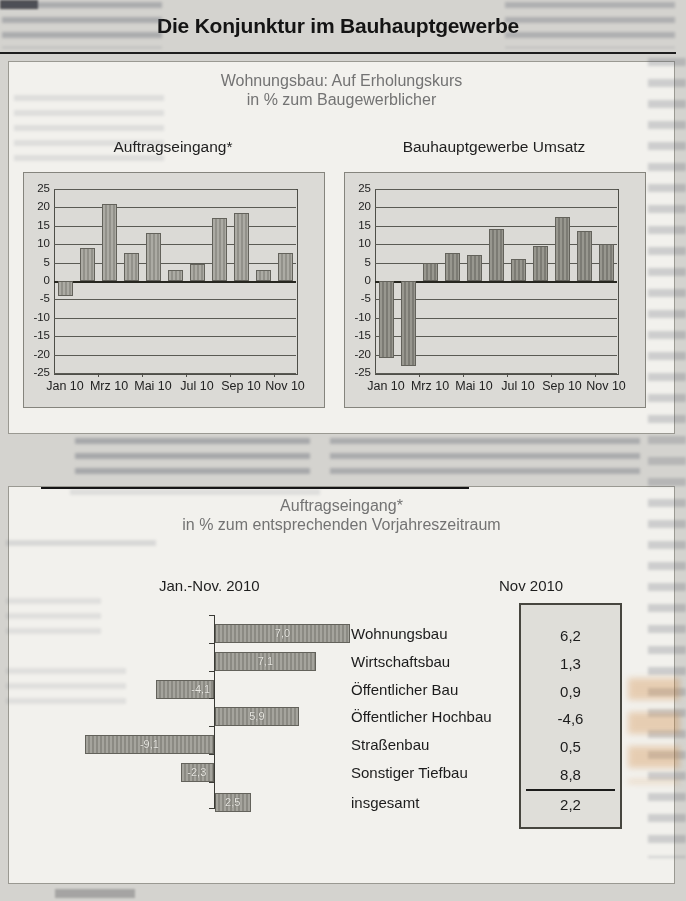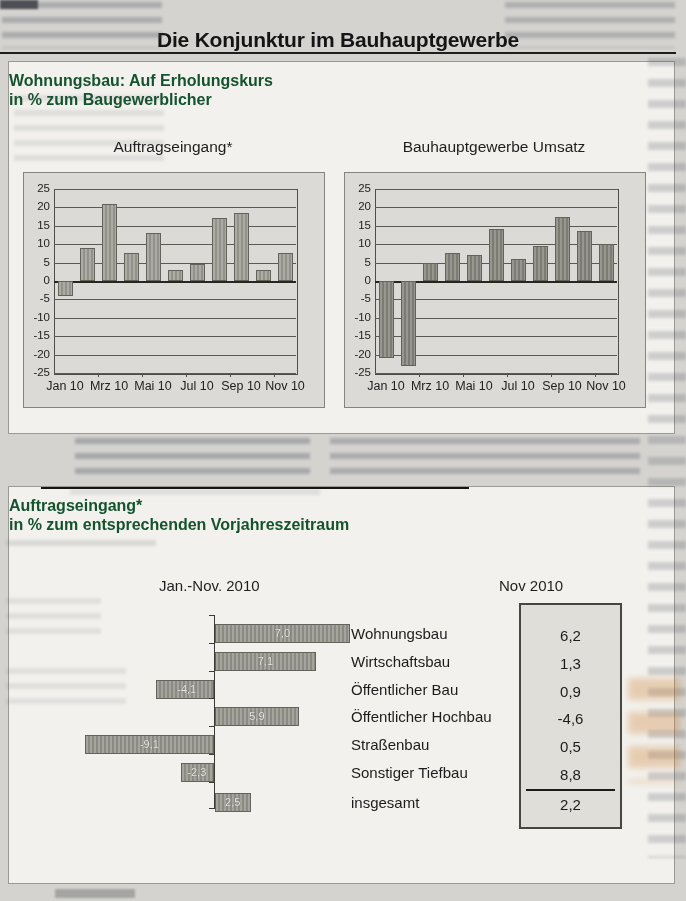--- a/index.html
+++ b/index.html
@@ -7,29 +7,29 @@
   .page{position:relative;width:686px;height:901px;background:#d4d3cf;overflow:hidden;}
 
   
   .ghost{position:absolute;filter:blur(1.8px);pointer-events:none;z-index:6;
          background-image:repeating-linear-gradient(180deg, rgba(75,80,95,.6) 0 6px, rgba(75,80,95,0) 6px 15px);}
   .ghost.col{background-image:repeating-linear-gradient(180deg, rgba(75,80,95,.55) 0 8px, rgba(75,80,95,0) 8px 21px);}
   .ghost.smudge{background-image:none;background:rgba(35,35,42,.75);filter:blur(1px);}
   .ghost.orange{background-image:repeating-linear-gradient(180deg, rgba(205,125,45,.55) 0 22px, rgba(205,125,45,0) 22px 34px);filter:blur(3px);}
 
   
-  .main-title{position:absolute;top:28px;left:0;width:676px;text-align:center;
+  .main-title{position:absolute;top:14px;left:0;width:676px;text-align:center;
               font-size:21px;font-weight:bold;color:#141414;letter-spacing:-0.2px;z-index:4;}
   .title-rule{position:absolute;top:52px;left:0;width:676px;height:2px;background:#1e1e1e;z-index:4;}
 
   
   .figure{position:absolute;left:8px;width:665px;background:#f2f1ed;border:1px solid #9a9992;z-index:2;}
   .fig1{top:61px;height:371px;}
   .fig2{top:486px;height:396px;}
-  .fig-title{position:absolute;left:0;width:100%;text-align:left;font-size:16px;font-weight:bold;color:#14532d;}
+  .fig-title{position:absolute;left:0;width:100%;text-align:center;font-size:16px;font-weight:normal;color:#737373;}
   .fig-title.l1{top:10px;}
   .fig-title.l2{top:29px;}
   .chart-title{position:absolute;top:76px;width:300px;text-align:center;font-size:15.5px;color:#1e1e1e;}
   .chart-title.left{left:14px;}
   .chart-title.right{left:335px;}
 
   
   .vpanel{position:absolute;top:110px;width:300px;height:234px;background:#dbdad6;border:1px solid #85847d;}
   .vpanel.p0{left:14px;}
   .vpanel.p1{left:335px;}
@@ -200,21 +200,21 @@
         <div class="htick" style="left: 200px; top: 267px;"></div>
         <div class="htick" style="left: 200px; top: 294.8px;"></div>
         <div class="htick" style="left: 200px; top: 321px;"></div>
         <div class="hbar" style="top: 137px; width: 134.9px; left: 206px;"></div>
         <div class="hbar-label" style="top: 137px; width: 134.9px; left: 206px;">7,0</div>
         <div class="cat-label" style="top: 138px;">Wohnungsbau</div>
         <div class="hbar" style="top: 165px; width: 100.82px; left: 206px;"></div>
         <div class="hbar-label" style="top: 165px; width: 100.82px; left: 206px;">7,1</div>
         <div class="cat-label" style="top: 166px;">Wirtschaftsbau</div>
         <div class="hbar" style="top: 193px; width: 58.22px; left: 146.78px;"></div>
-        <div class="hbar-label" style="top: 193px; width: 62px; left: 146.78px;">-4,1</div>
+        <div class="hbar-label" style="top: 193px; width: 62px; left: 146.78px; padding-left: 14px;">-4,1</div>
         <div class="cat-label" style="top: 194px;">Öffentlicher Bau</div>
         <div class="hbar" style="top: 220px; width: 83.78px; left: 206px;"></div>
         <div class="hbar-label" style="top: 220px; width: 83.78px; left: 206px;">5,9</div>
         <div class="cat-label" style="top: 221px;">Öffentlicher Hochbau</div>
         <div class="hbar" style="top: 248px; width: 129.22px; left: 75.78px;"></div>
         <div class="hbar-label" style="top: 248px; width: 129.22px; left: 75.78px;">-9,1</div>
         <div class="cat-label" style="top: 249px;">Straßenbau</div>
         <div class="hbar" style="top: 276px; width: 32.66px; left: 172.34px;"></div>
         <div class="hbar-label" style="top: 276px; width: 31px; left: 172.34px;">-2,3</div>
         <div class="cat-label" style="top: 277px;">Sonstiger Tiefbau</div>

